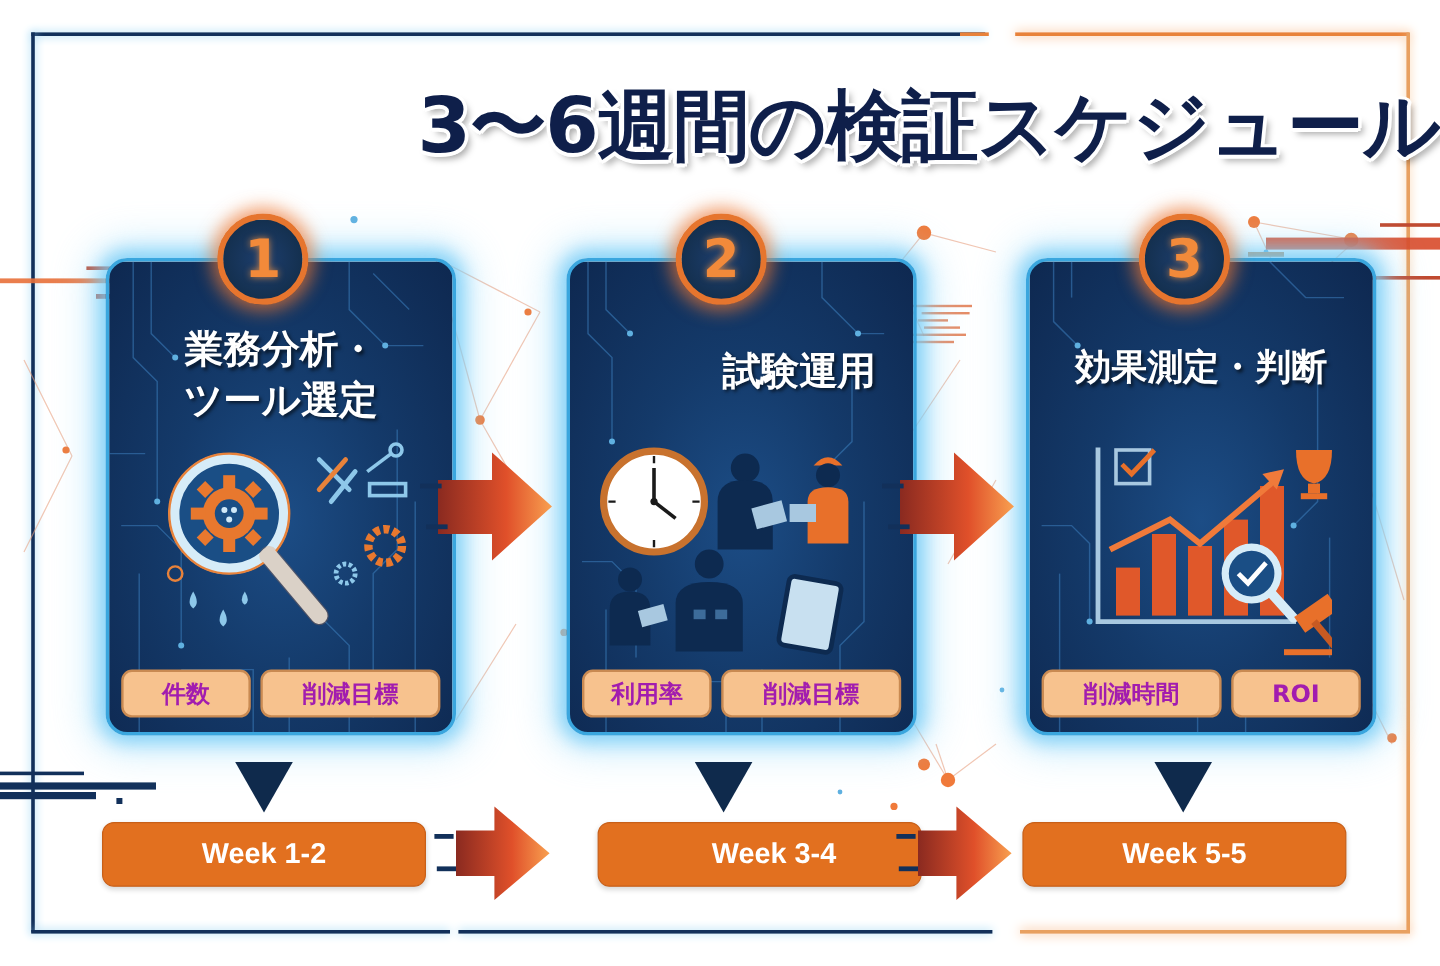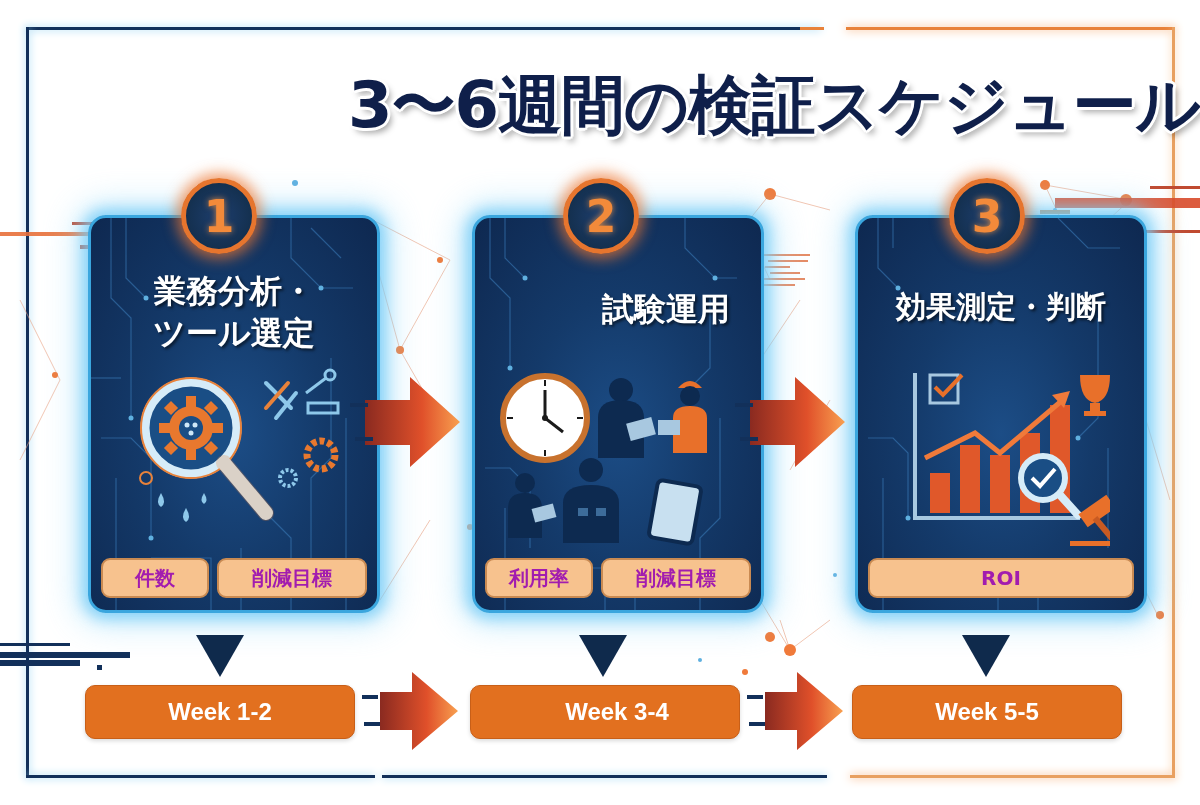--- a/index.html
+++ b/index.html
@@ -62,21 +62,21 @@
   .tri-1 { left: 196px; }
   .tri-2 { left: 579px; }
   .tri-3 { left: 962px; }
 
   
   .week { position: absolute; top: 685px; width: 270px; height: 54px; border-radius: 10px;
     background: #e2701f; border: 1px solid #c85f18;
     color: #ffffff; font-family: "Liberation Sans", sans-serif; font-weight: bold; font-size: 24px;
     display: flex; align-items: center; justify-content: center; box-shadow: 0 2px 4px rgba(0,0,0,0.15); }
   .week-1 { left: 85px; }
-  .week-2 { left: 470px; padding-left: 24px; }
+  .week-2 { left: 498px; padding-left: 24px; }
   .week-3 { left: 852px; }
 
   
   .arrow { position: absolute; }
 
   .deco { position: absolute; }
 </style>
 </head>
 <body>
 
@@ -344,20 +344,21 @@
 
     <circle cx="163" cy="115" r="22" fill="#1a4e85" stroke="#d6ecf8" stroke-width="6"></circle>
     <polyline points="152,115 160,123 175,106" fill="none" stroke="#ffffff" stroke-width="4"></polyline>
     <line x1="180" y1="132" x2="198" y2="152" stroke="#d6ecf8" stroke-width="8" stroke-linecap="round"></line>
 
     <rect x="200" y="140" width="34" height="16" fill="#e8702a" transform="rotate(-35 217 148)"></rect>
     <line x1="215" y1="155" x2="240" y2="185" stroke="#c85a22" stroke-width="6"></line>
     <rect x="190" y="178" width="40" height="5" fill="#e8702a"></rect>
   </svg>
   <div class="tags">
+    <div class="tag wide">削減時間</div>
     <div class="tag">ROI</div>
   </div>
 </div>
 
 <svg class="arrow" style="left:345px;top:375px;" width="120" height="95">
   <defs>
       <linearGradient id="ag1" x1="0" x2="1">
         <stop offset="0" stop-color="#8a2a20"></stop>
         <stop offset="0.6" stop-color="#e0502a"></stop>
         <stop offset="1" stop-color="#f8a050"></stop>

